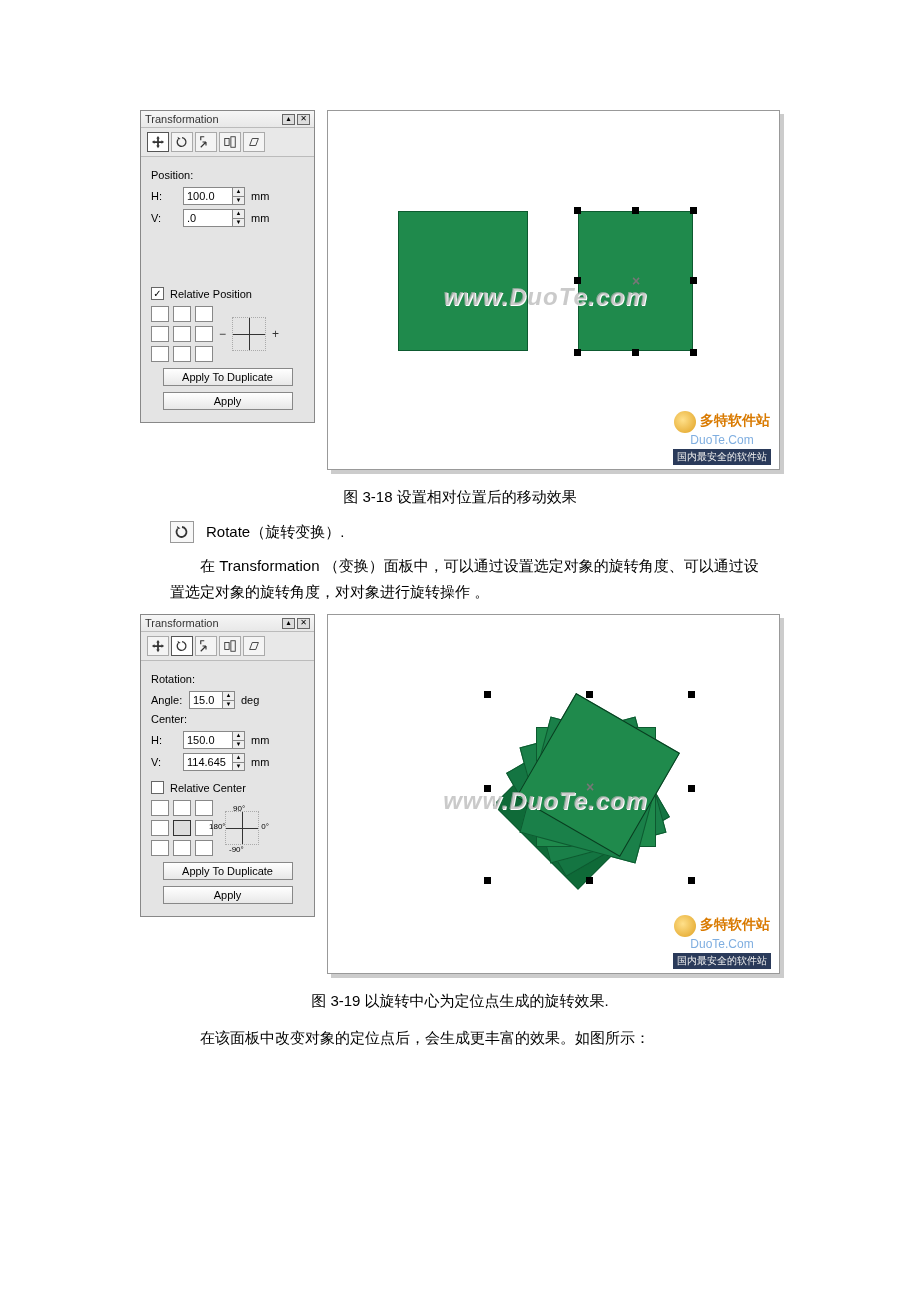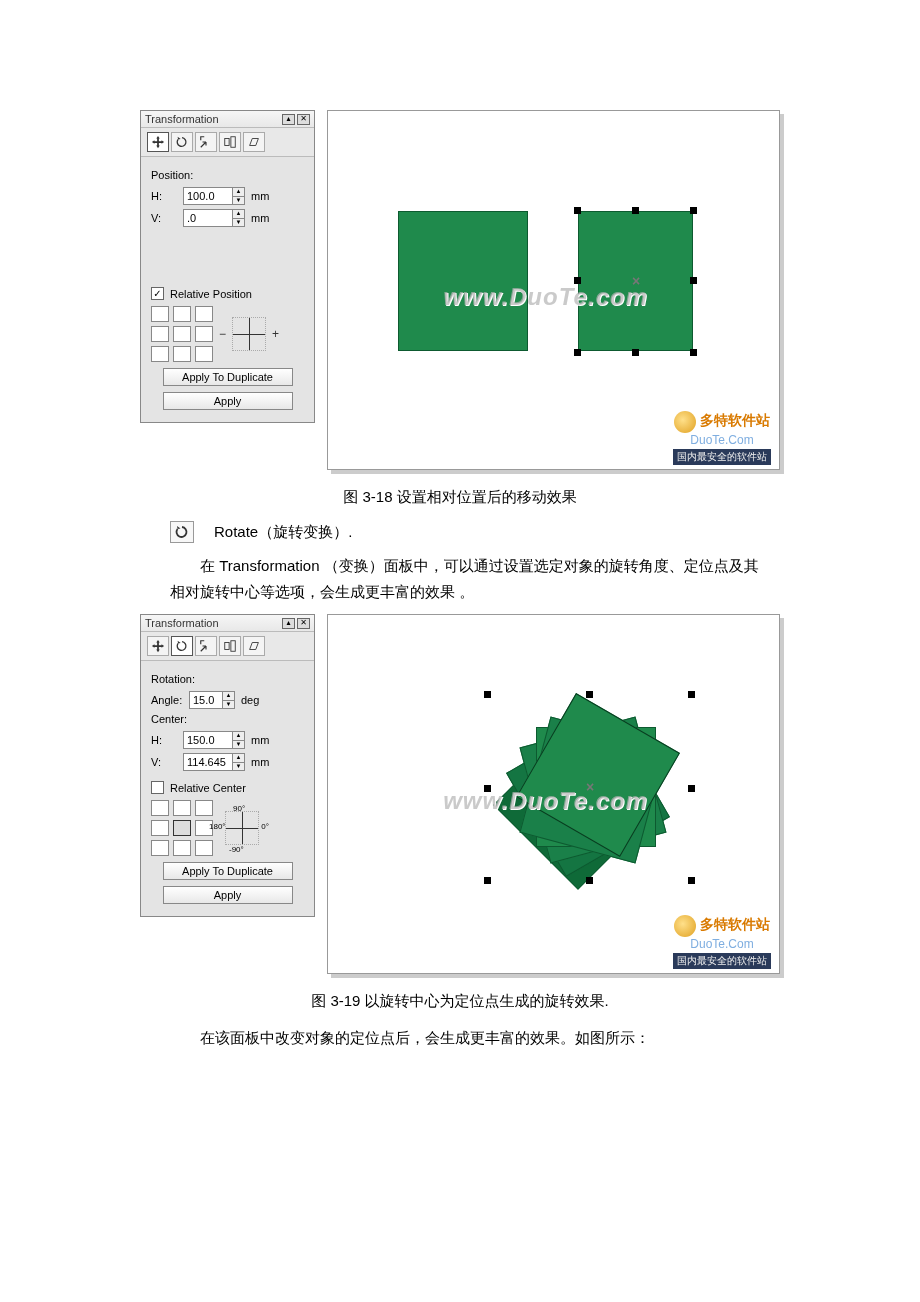--- a/index.html
+++ b/index.html
@@ -179,21 +179,21 @@
     border: 1px solid #0d5a30;
   }
   .caption {
     text-align: center;
     font-size: 15px;
     margin: 18px 0 14px 0;
   }
   .section-head {
     display: flex;
     align-items: center;
-    gap: 20px;
+    gap: 12px;
     margin: 12px 0 10px 30px;
   }
   .rotate-icon-box {
     width: 24px; height: 22px;
     border: 1px solid #999;
     background: #f7f7f7;
     display:flex; align-items:center; justify-content:center;
   }
   .section-head .txt { font-size: 15px; }
   .body-text {
@@ -333,21 +333,21 @@
 <div class="section-head">
   <div class="rotate-icon-box">
     <svg width="16" height="16" viewBox="0 0 16 16">
         <path d="M8 3 A5 5 0 1 1 3.5 5" fill="none" stroke="#333" stroke-width="1.8"></path>
         <path d="M3 2 L3.5 5 L6.5 4.5 Z" fill="#333"></path>
       </svg>
   </div>
   <span class="txt">Rotate（旋转变换）.</span>
 </div>
 
-<p class="body-text">在 Transformation （变换）面板中，可以通过设置选定对象的旋转角度、定位点及其相对旋转中心等选项，会生成更丰富的效果 。</p>
+<p class="body-text">在 Transformation （变换）面板中，可以通过设置选定对象的旋转角度、可以通过设置选定对象的旋转角度，对对象进行旋转操作 。</p>
 
 <div class="figure-block">
 
   <div class="panel">
     <div class="panel-title">
       <span class="t">Transformation</span>
       <div class="titlebar-btn">▴</div>
       <div class="titlebar-btn">✕</div>
     </div>
     <div class="toolbar">

